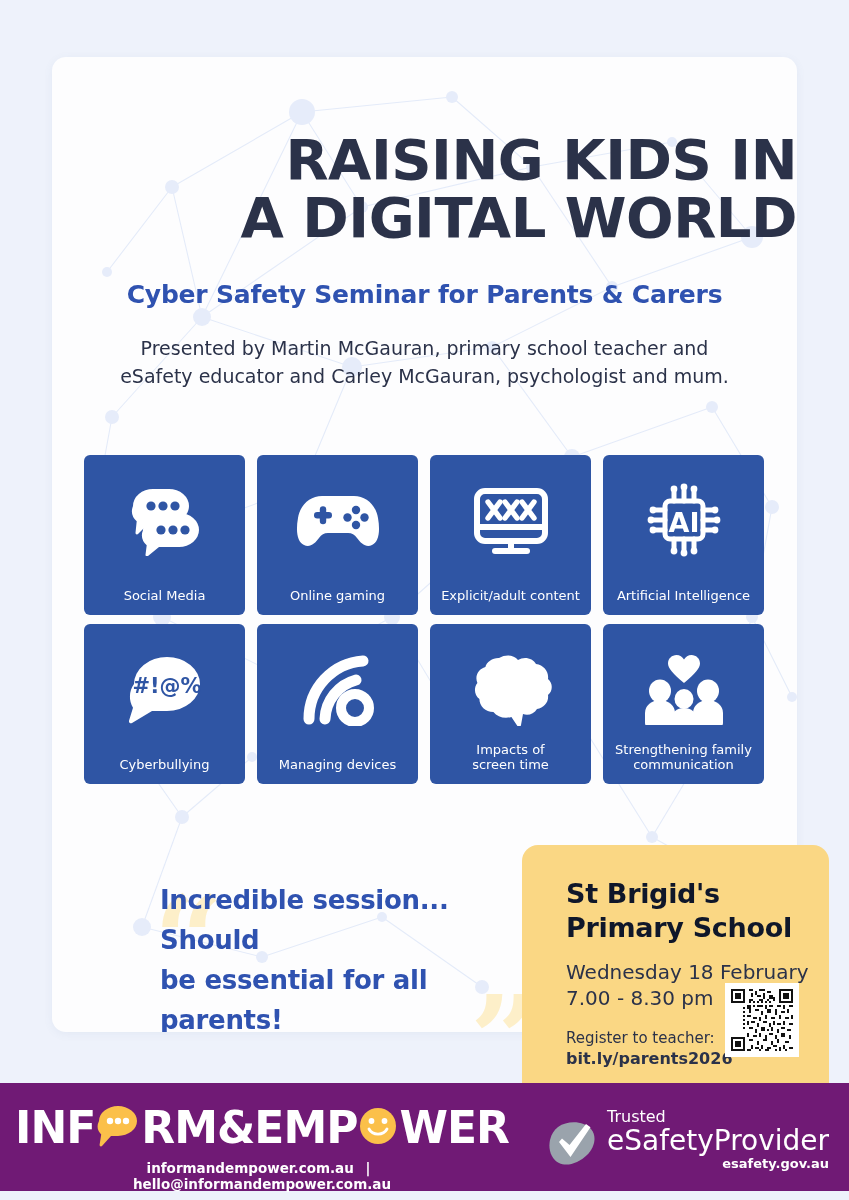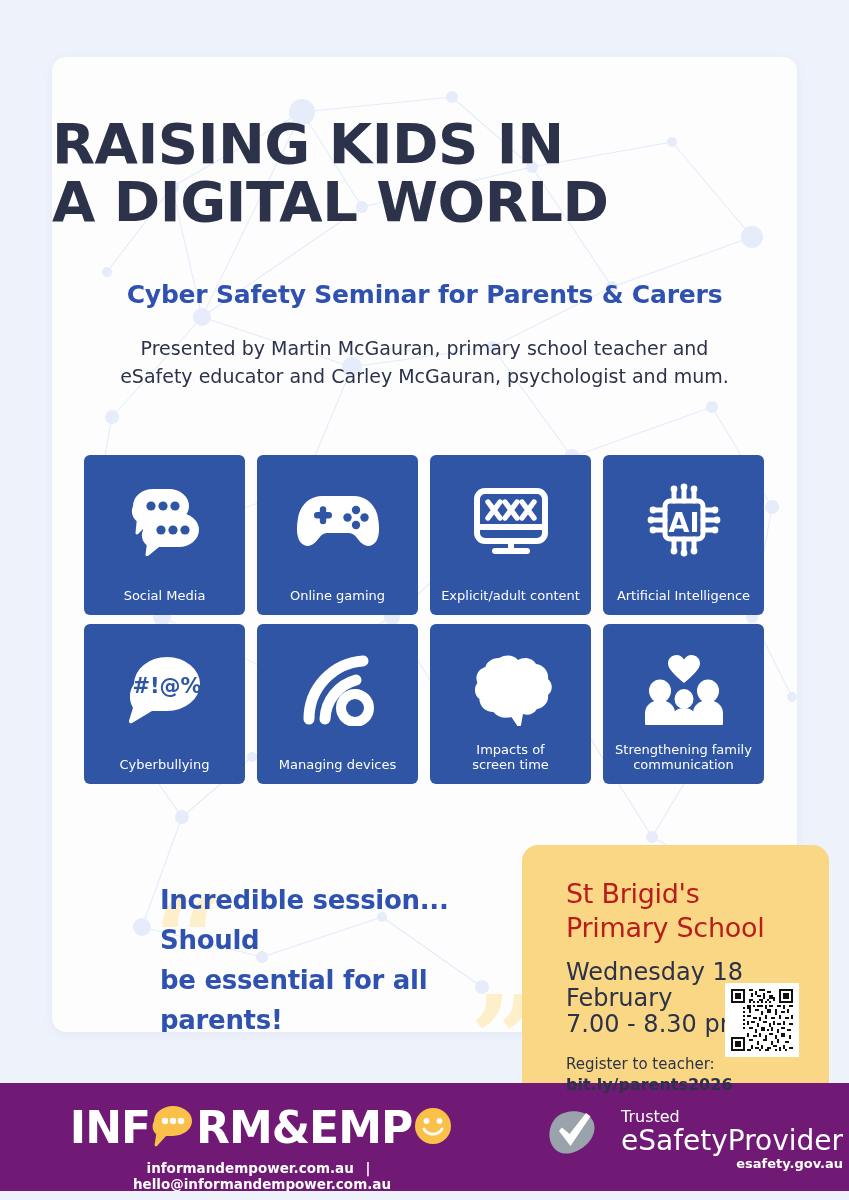--- a/index.html
+++ b/index.html
@@ -34,23 +34,23 @@
     inset: 0;
     width: 100%;
     height: 100%;
     pointer-events: none;
   }
 
   
   #headline-block {
     position: absolute;
     left: 0;
-    top: 58px;
+    top: 74px;
     width: 745px;
-    text-align: left;
+    text-align: right;
   }
 
   .headline-line {
     font-family: "DejaVu Sans", sans-serif;
     font-weight: 700;
     font-size: 56px;
     line-height: 58px;
     letter-spacing: -0.5px;
     color: #2b3249;
   }
@@ -161,30 +161,30 @@
     top: 845px;
     width: 307px;
     height: 238px;
     background: #fad784;
     border-radius: 16px 16px 0 0;
     padding: 32px 0 0 44px;
     z-index: 5;
   }
 
   #venue-name {
-    font-weight: 400;
+    font-weight: 700;
     font-size: 27px;
     line-height: 34px;
-    color: #b91c1c;
+    color: #0f172a;
     letter-spacing: -0.3px;
   }
 
   #event-when {
     margin-top: 14px;
-    font-size: 24px;
+    font-size: 20px;
     line-height: 26px;
     color: #2b3249;
   }
 
   #register-label {
     margin-top: 18px;
     font-size: 15px;
     color: #2b3249;
   }
 
@@ -244,22 +244,22 @@
     color: #ffffff;
     font-size: 13.5px;
     font-weight: 700;
   }
 
   #esafety-badge {
     position: absolute;
     left: 548px;
     top: 26px;
     display: flex;
-    align-items: flex-start;
-    gap: 23px;
+    align-items: flex-end;
+    gap: 9px;
   }
 
   #esafety-text-block { line-height: 1; }
 
   #esafety-trusted {
     color: #ffffff;
     font-size: 16px;
     margin-bottom: 1px;
   }
 
@@ -661,20 +661,21 @@
       <span class="wordmark-text">RM&amp;EMP</span>
 
       <span style="display:inline-block;margin:0 1px;">
         <svg width="40" height="40" viewBox="0 0 40 40">
           <circle cx="20" cy="20" r="18" fill="#fbc04a"></circle>
           <circle cx="13.5" cy="15" r="2.9" fill="#ffffff"></circle>
           <circle cx="26.5" cy="15" r="2.9" fill="#ffffff"></circle>
           <path d="M11 23 a10 9 0 0 0 18 0" fill="none" stroke="#ffffff" stroke-width="2.8" stroke-linecap="round"></path>
         </svg>
       </span>
+      <span class="wordmark-text">WER</span>
     </div>
     <div id="brand-contact">
       <span>informandempower.com.au</span>
       <span style="padding:0 7px;">|</span>
       <span>hello@informandempower.com.au</span>
     </div>
   </div>
 
   <div id="esafety-badge">
     <span>

